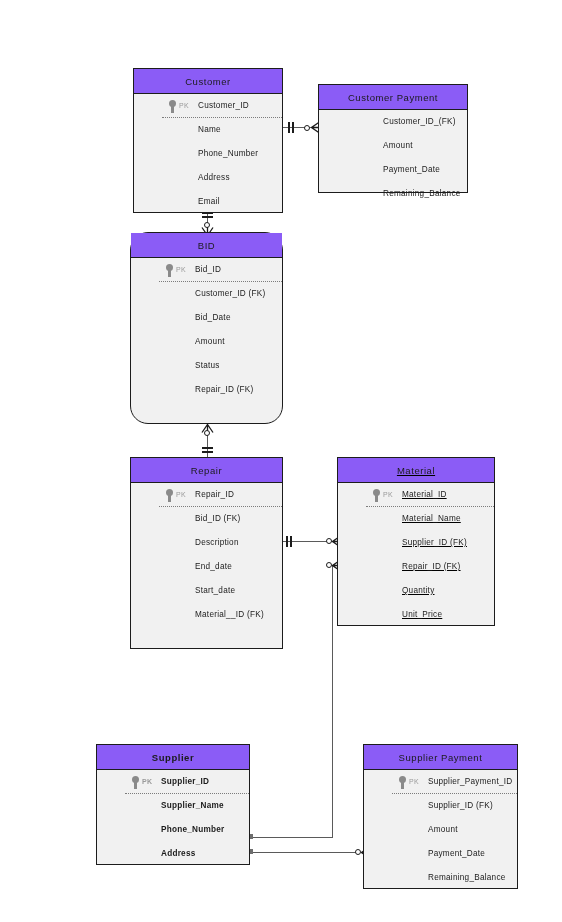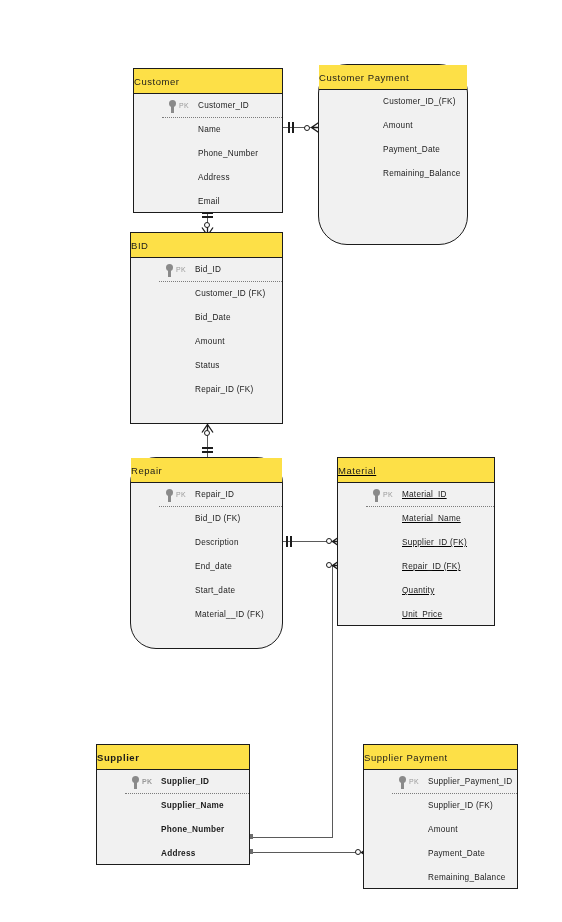--- a/index.html
+++ b/index.html
@@ -25,25 +25,25 @@
   
   .entity {
     position: absolute;
     box-sizing: border-box;
     border: 1.4px solid #1c1c1c;
     background: #f1f1f1;
     z-index: 5;
   }
   .entity-header {
     box-sizing: border-box;
-    background: #fde047;
+    background: #8b5cf6;
     border-bottom: 1.4px solid #1c1c1c;
     height: 25px;
     line-height: 25px;
-    text-align: left;
+    text-align: center;
     font-size: 9.5px;
     color: #1b1b1b;
     letter-spacing: 0.55px;
     white-space: nowrap;
     overflow: hidden;
   }
   .entity-body {
     position: relative;
     box-sizing: border-box;
   }
@@ -209,39 +209,39 @@
       </div>
       <div class="attr">
         <span>Address</span>
       </div>
       <div class="attr">
         <span>Email</span>
       </div>
     </div>
   </div>
 
-  <div class="entity" style="left:318px; top:64px; width:150px; height:181px;border-radius:29px;">
+  <div class="entity" style="left:318px; top:84px; width:150px; height:109px;">
     <div class="entity-header">Customer Payment</div>
     <div class="entity-body">
       <div class="attr">
         <span>Customer_ID_(FK)</span>
       </div>
       <div class="attr">
         <span>Amount</span>
       </div>
       <div class="attr">
         <span>Payment_Date</span>
       </div>
       <div class="attr">
         <span>Remaining_Balance</span>
       </div>
     </div>
   </div>
 
-  <div class="entity" style="left:130px; top:232px; width:153px; height:192px;">
+  <div class="entity" style="left:130px; top:232px; width:153px; height:192px;border-radius:18px;">
     <div class="entity-header">BID</div>
     <div class="entity-body">
       <div class="attr pk">
         <span class="pk-badge">
           <span class="key-icon"></span>
           <span class="pk-text">PK</span>
         </span>
         <span>Bid_ID</span>
       </div>
       <div class="attr">
@@ -255,21 +255,21 @@
       </div>
       <div class="attr">
         <span>Status</span>
       </div>
       <div class="attr">
         <span>Repair_ID (FK)</span>
       </div>
     </div>
   </div>
 
-  <div class="entity" style="left:130px; top:457px; width:153px; height:192px;border-radius:26px;">
+  <div class="entity" style="left:130px; top:457px; width:153px; height:192px;">
     <div class="entity-header">Repair</div>
     <div class="entity-body">
       <div class="attr pk">
         <span class="pk-badge">
           <span class="key-icon"></span>
           <span class="pk-text">PK</span>
         </span>
         <span>Repair_ID</span>
       </div>
       <div class="attr">

